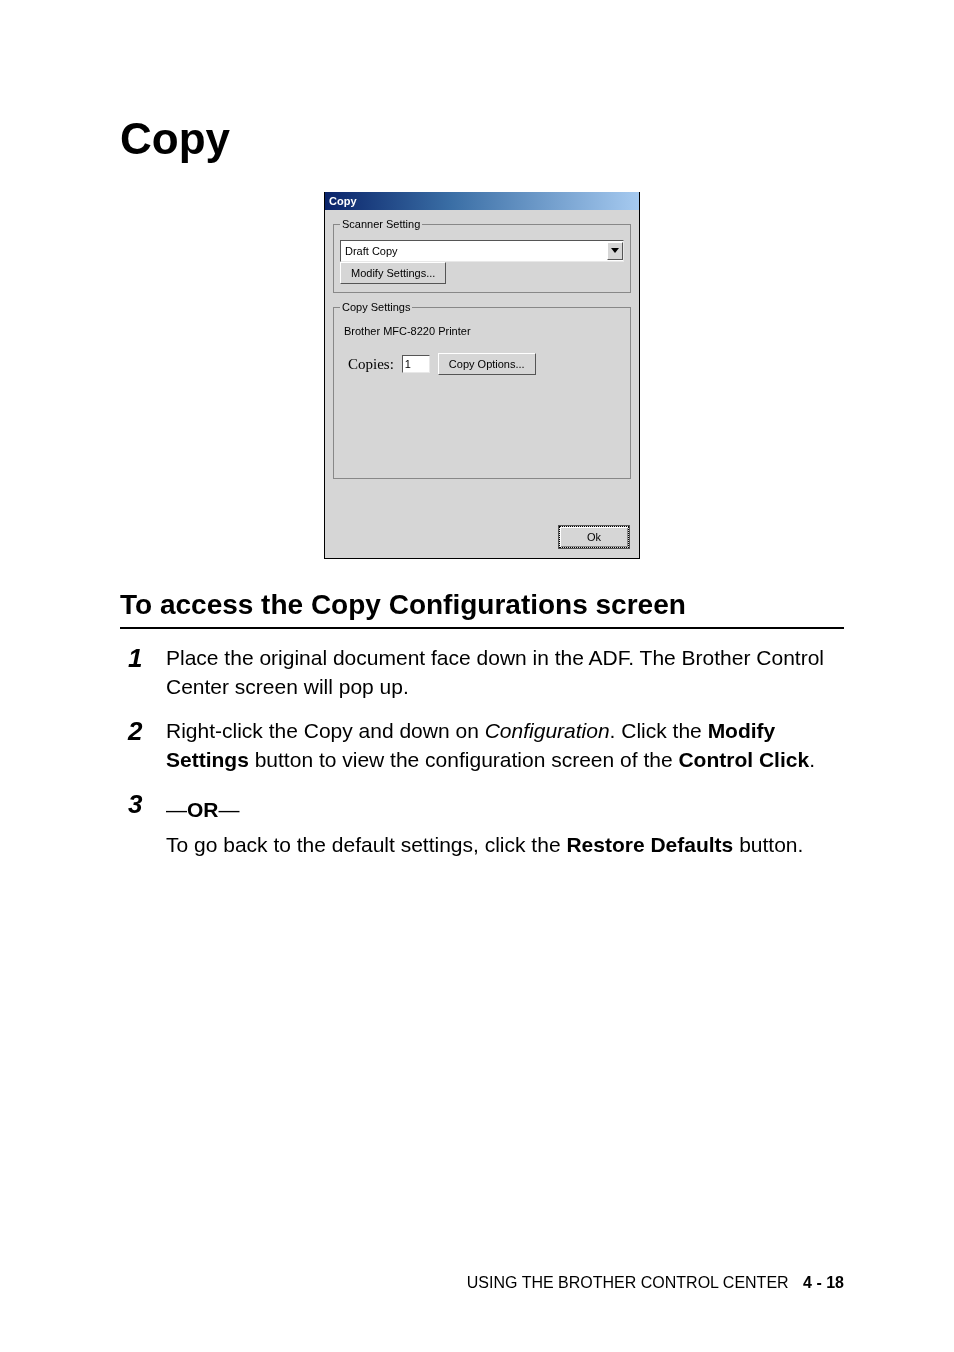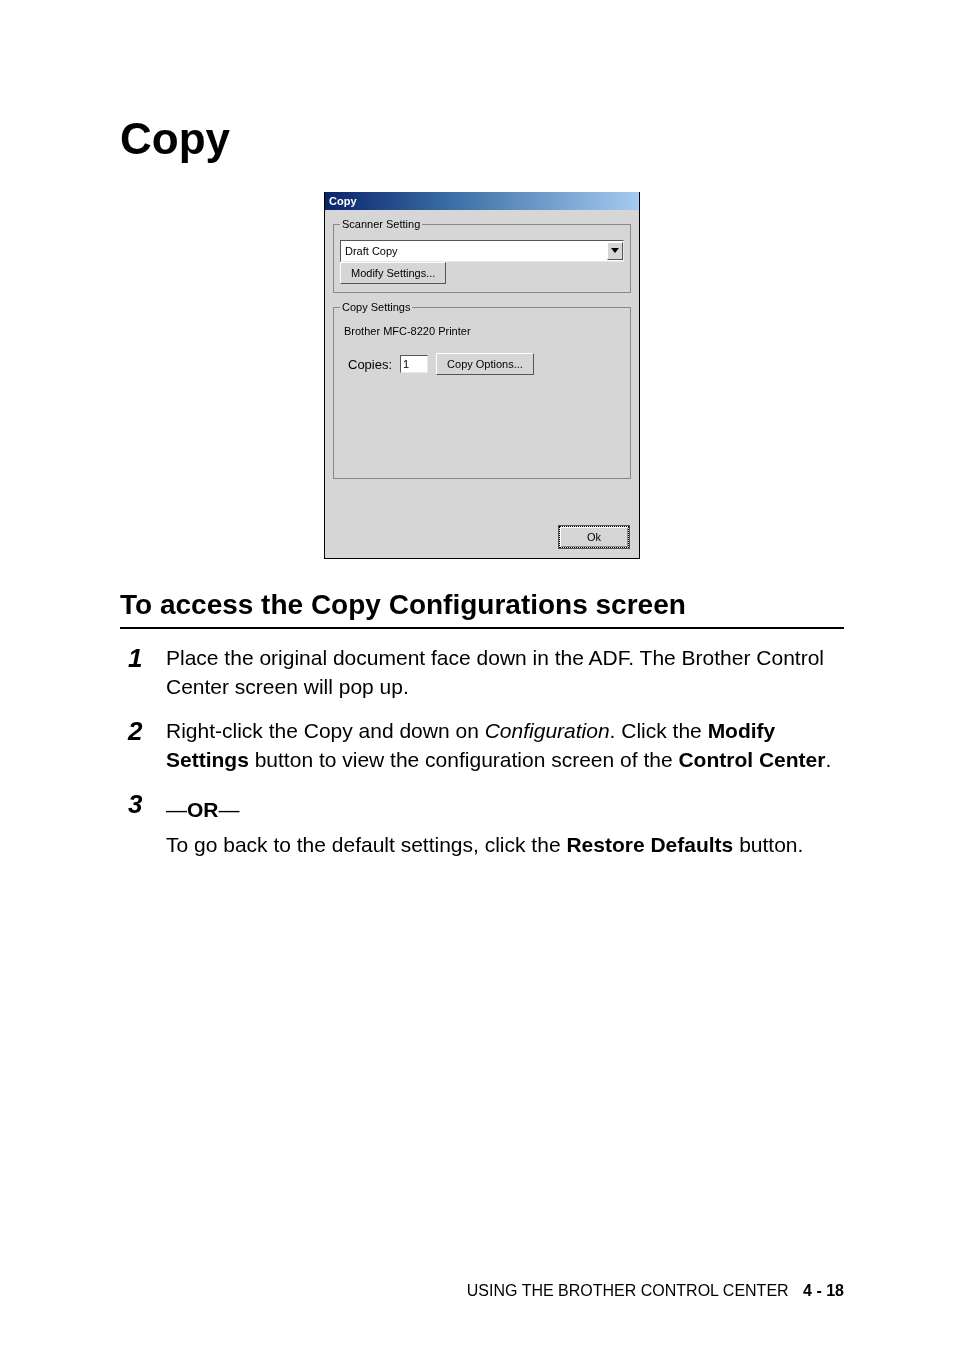--- a/index.html
+++ b/index.html
@@ -92,21 +92,21 @@
     justify-content: center;
   }
   .modify-row { }
   .printer-name { font-size: 11px; margin: 2px 0 16px 4px; }
   .copies-row {
     display: flex;
     align-items: center;
     gap: 8px;
     padding-left: 8px;
   }
-  .copies-label { font-size: 13px; }
+  .copies-label { font-size: 15px; font-family: Liberation Serif, serif; }
   .copies-input {
     width: 28px;
     height: 18px;
     background: #fff;
     border-top: 1px solid #555;
     border-left: 1px solid #555;
     border-right: 1px solid #e8e8e8;
     border-bottom: 1px solid #e8e8e8;
     font-size: 11px;
     padding: 1px 2px;
@@ -160,21 +160,21 @@
   }
   .step-body {
     font-size: 21px;
     line-height: 1.4;
   }
   .step-body .ital { font-style: italic; }
   .step-body .bold { font-weight: bold; }
   .or-line { margin: 6px 0; }
   .footer {
     position: absolute;
-    bottom: 52px;
+    bottom: 60px;
     right: 110px;
     font-size: 16px;
     margin-left: 13px;
   }
   .footer .sec { font-weight: bold; margin-left: 10px; }
 </style>
 </head>
 <body>
 
 <div class="page">
@@ -223,21 +223,21 @@
   </div>
 
   <ol class="steps">
     <li>
       <div class="step-num">1</div>
       <div class="step-body">Place the original document face down in the ADF. The Brother Control Center screen will pop up.</div>
     </li>
     <li>
       <div class="step-num">2</div>
       <div class="step-body">
-        <span>Right-click the Copy and down on </span><span class="ital">Configuration</span><span>. Click the </span><span class="bold">Modify Settings</span><span> button to view the configuration screen of the </span><span class="bold">Control Center</span><span>.</span>
+        <span>Right-click the Copy and down on </span><span class="ital">Configuration</span><span>. Click the </span><span class="bold">Modify Settings</span><span> button to view the configuration screen of the </span><span class="bold">Control Click</span><span>.</span>
       </div>
     </li>
     <li>
       <div class="step-num">3</div>
       <div class="step-body">
         <div class="or-line"><span>—</span><span class="bold">OR</span><span>—</span></div>
         <div><span>To go back to the default settings, click the </span><span class="bold">Restore Defaults</span><span> button.</span></div>
       </div>
     </li>
   </ol>

